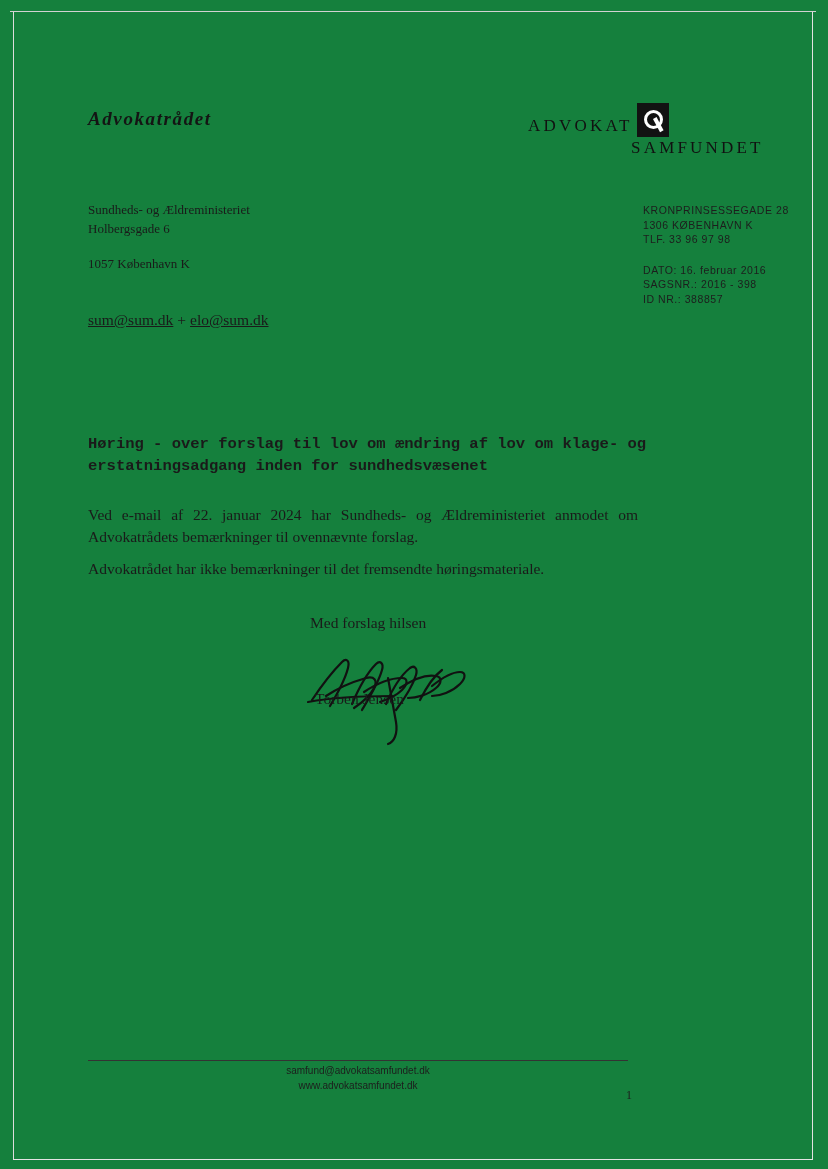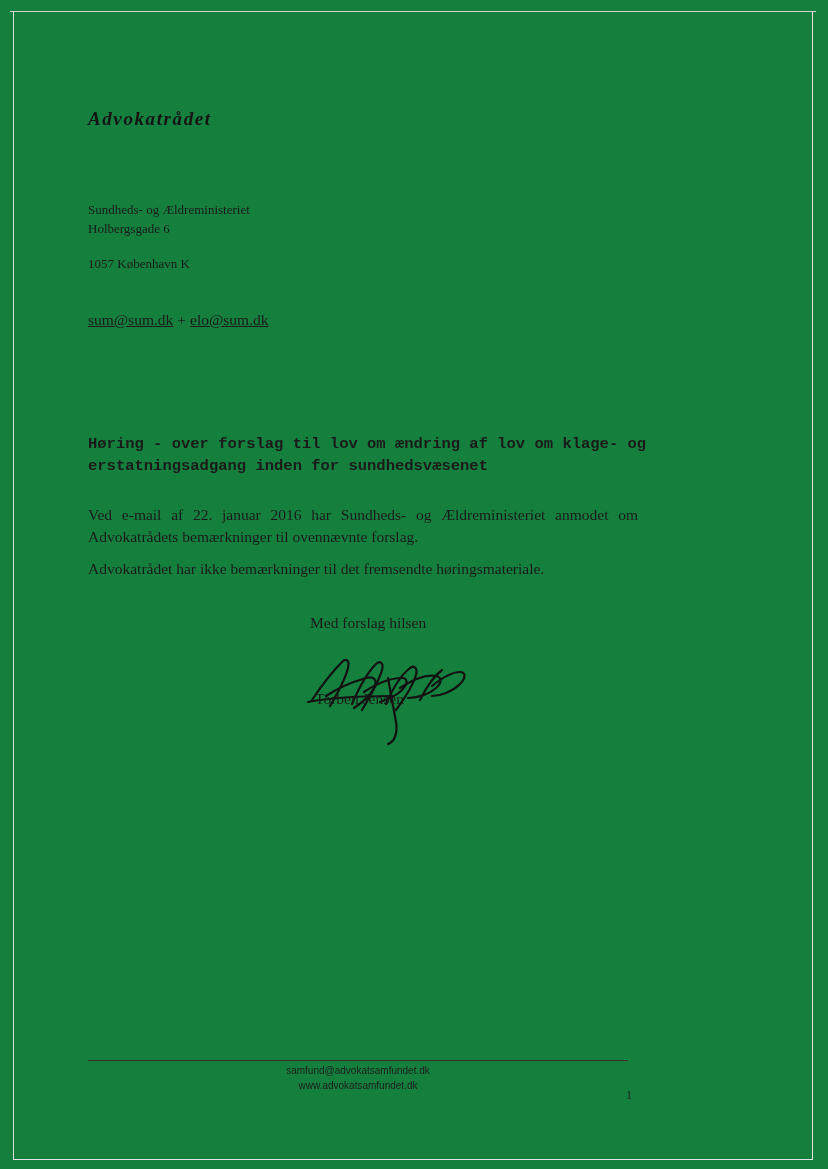--- a/index.html
+++ b/index.html
@@ -231,35 +231,49 @@
 
 <div id="page">
 
   <div class="scan-edge-top"></div>
   <div class="scan-edge-left"></div>
   <div class="scan-edge-right"></div>
   <div class="scan-edge-bottom"></div>
 
   <div class="letterhead-name">Advokatrådet</div>
 
+  <div class="logo-block">
+    <span class="logo-line1">ADVOKAT</span>
+    <span class="logo-mark"></span>
+    <span class="logo-line2">SAMFUNDET</span>
+  </div>
 
   <div class="recipient">
     <div>Sundheds- og Ældreministeriet</div>
     <div>Holbergsgade 6</div>
     <div class="gap"></div>
     <div>1057 København K</div>
   </div>
 
   <div class="email-line">
     <a href="#">sum@sum.dk</a><span class="plus">+</span><a href="#">elo@sum.dk</a>
   </div>
 
+  <div class="meta">
+    <div class="row">KRONPRINSESSEGADE 28</div>
+    <div class="row">1306 KØBENHAVN K</div>
+    <div class="row">TLF.   33 96 97 98</div>
+    <div class="spacer"></div>
+    <div class="row">DATO: 16. februar 2016</div>
+    <div class="row">SAGSNR.: 2016 - 398</div>
+    <div class="row">ID NR.: 388857</div>
+  </div>
 
   <div class="subject">Høring - over forslag til lov om ændring af lov om klage- og erstatningsadgang inden for sundhedsvæsenet</div>
-  <div class="para1">Ved e-mail af 22. januar 2016 har Sundheds- og Ældreministeriet anmodet om Advokatrådets bemærkninger til ovennævnte forslag.</div>
+  <div class="para1">Ved e-mail af 22. januar 2024 har Sundheds- og Ældreministeriet anmodet om Advokatrådets bemærkninger til ovennævnte forslag.</div>
   <div class="para2">Advokatrådet har ikke bemærkninger til det fremsendte høringsmateriale.</div>
   <div class="closing">Med forslag hilsen</div>
 
   <div class="signature-area">
     <svg width="200" height="110" viewBox="0 0 200 110" fill="none" xmlns="http://www.w3.org/2000/svg">
       <g stroke="#111" stroke-width="2.2" stroke-linecap="round" stroke-linejoin="round" fill="none">
         <path d="M12 62 C20 50, 30 36, 42 24 C46 20, 50 22, 48 30 C45 42, 36 58, 30 68"></path>
         <path d="M26 58 C38 50, 52 44, 66 40 C74 38, 78 42, 74 50 C70 58, 60 66, 54 70"></path>
         <path d="M52 66 C58 52, 66 36, 76 26 C80 22, 84 25, 82 32 C78 46, 68 62, 62 72"></path>
         <path d="M64 54 C76 46, 90 40, 102 40 C108 40, 108 46, 102 52 C96 58, 86 62, 80 64"></path>

